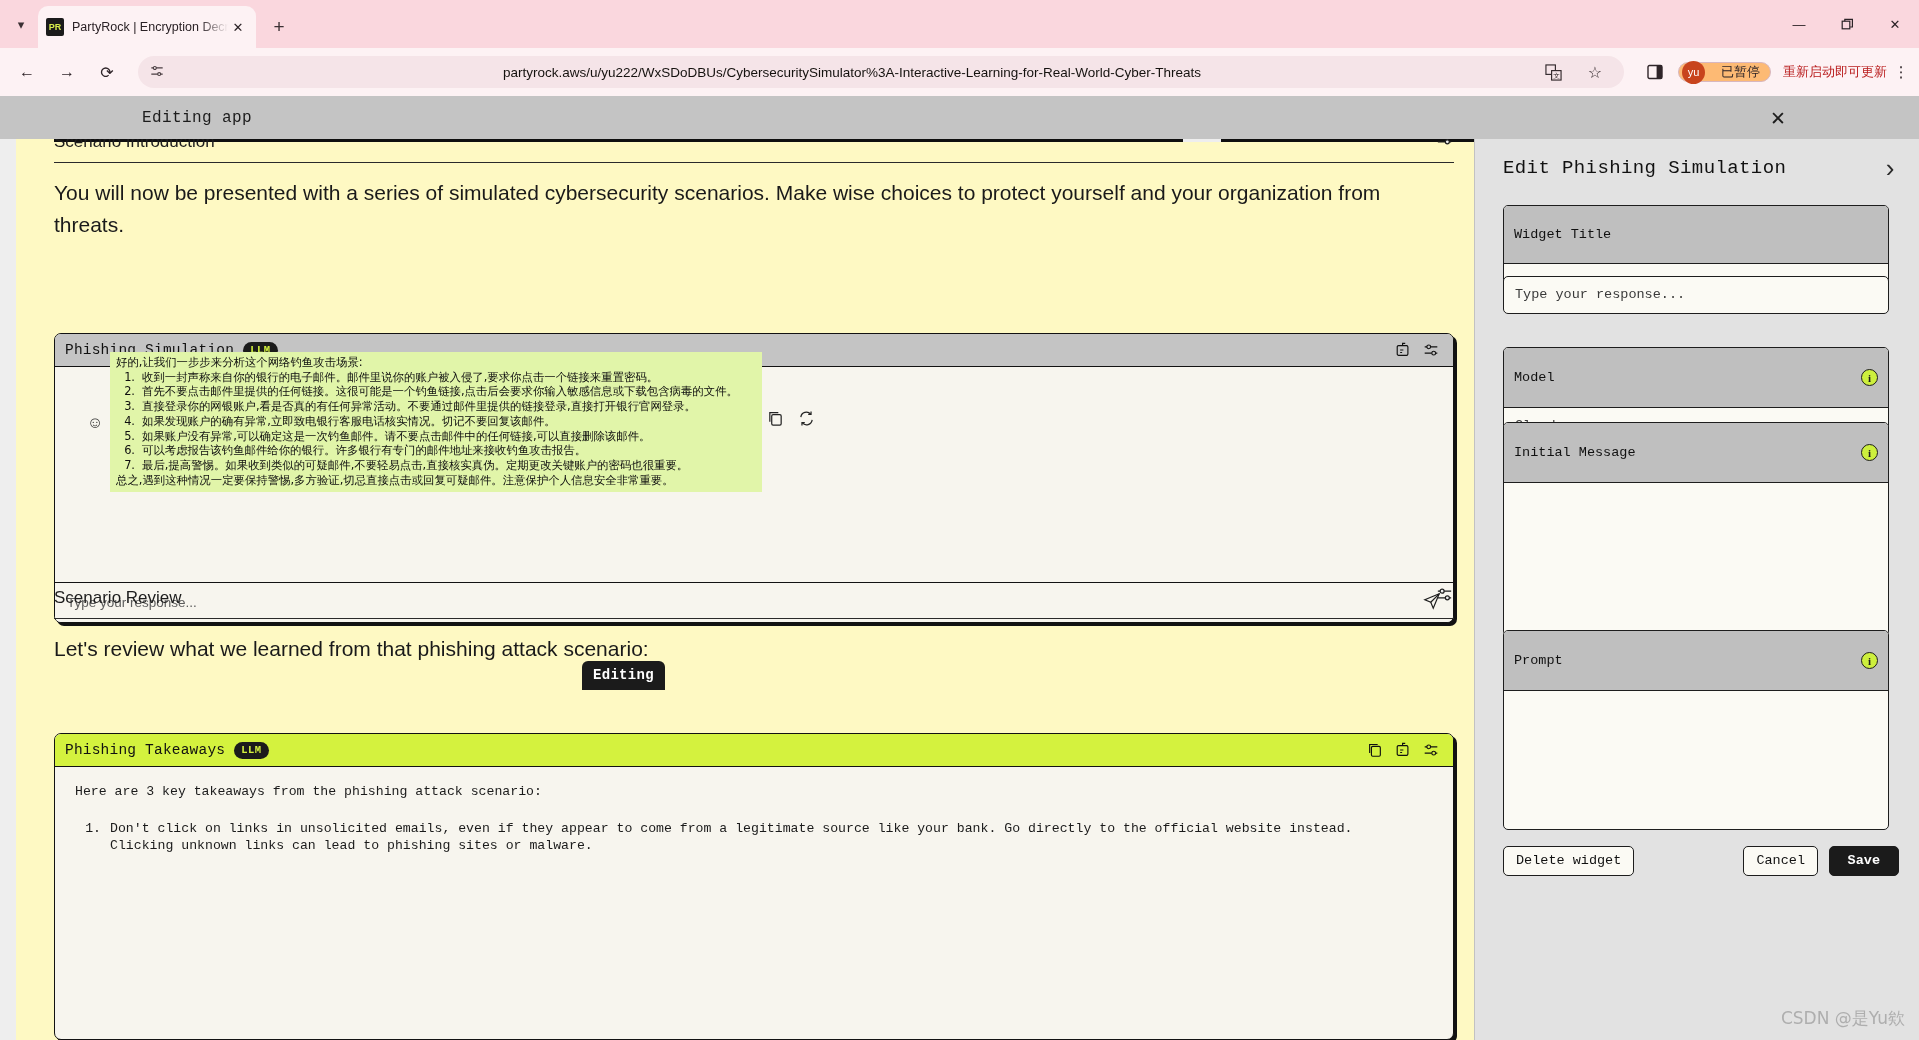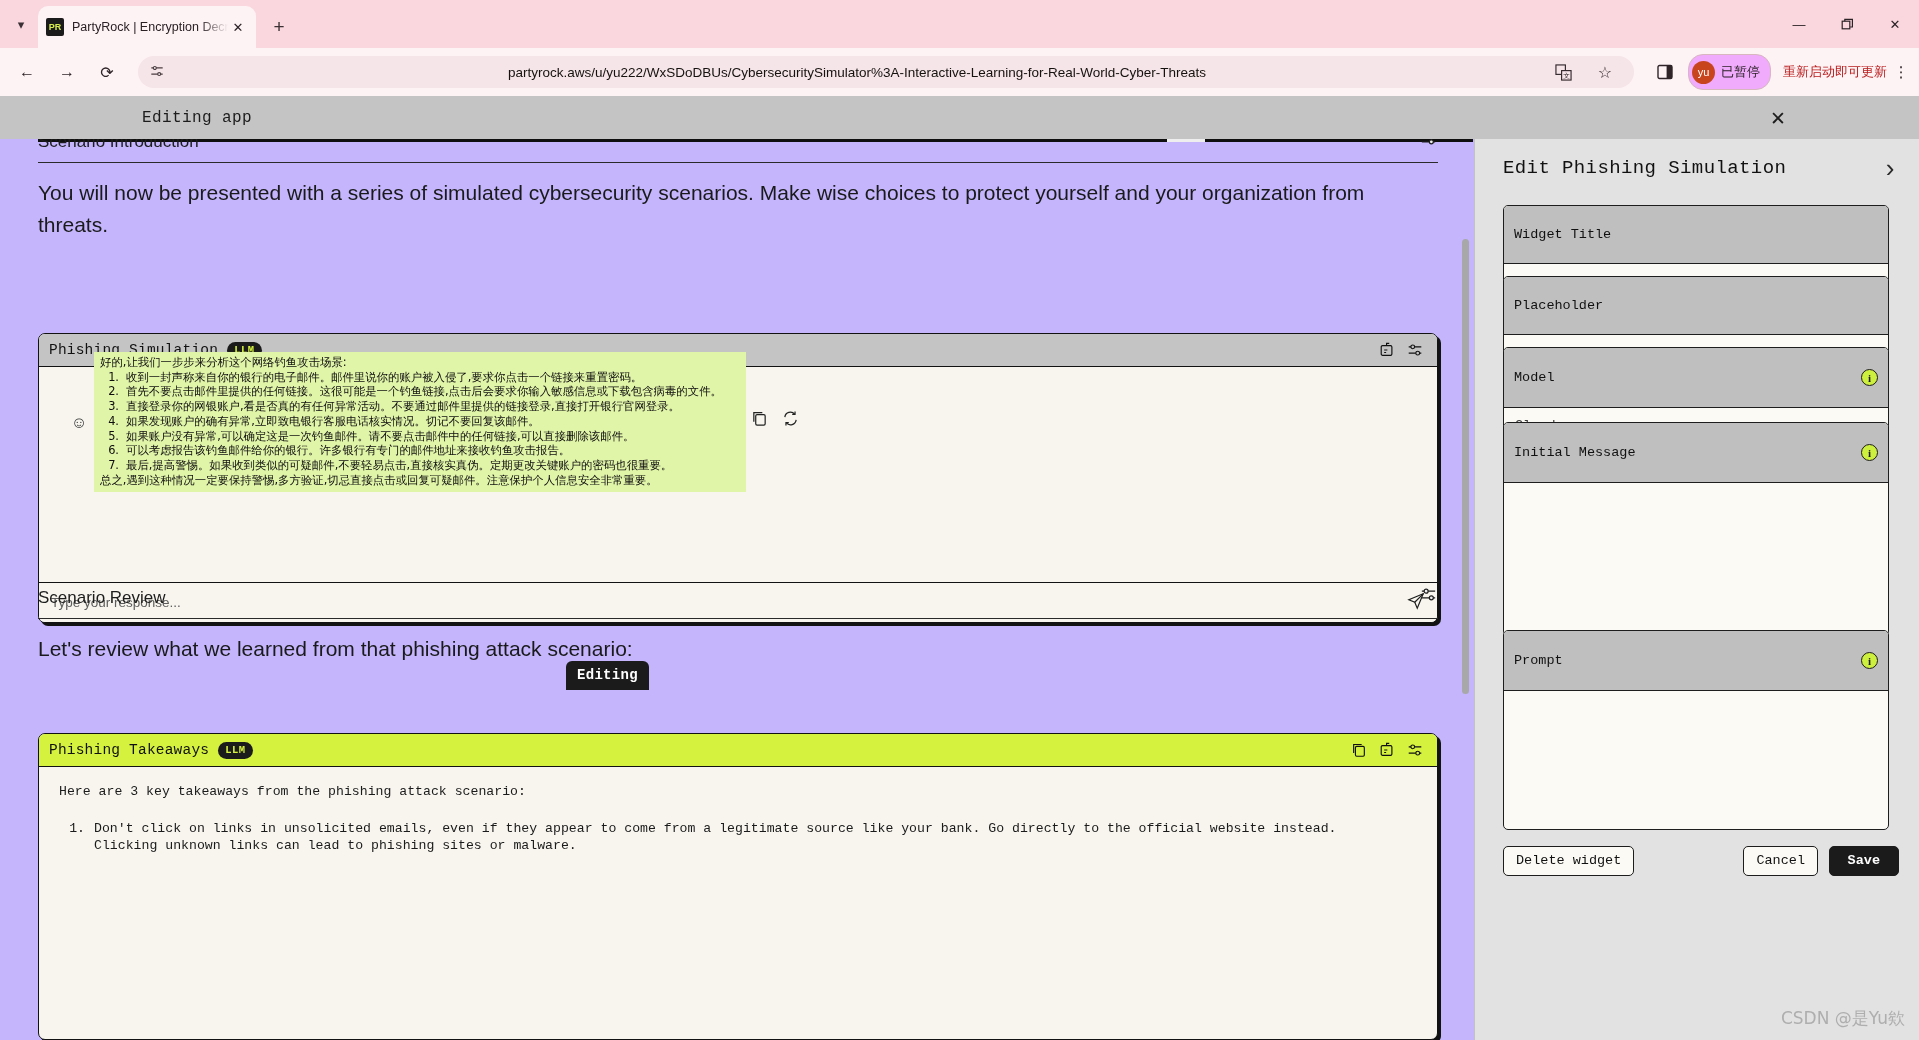--- a/index.html
+++ b/index.html
@@ -67,23 +67,23 @@
     background: #f5e4e8; border-radius: 16px; display: flex;
     align-items: center; padding: 0 12px; min-width: 0; text-align: center;
   }
   .omnibox .lock { font-size: 12px; color: #4a3d41; margin-right: 10px; }
   .omnibox .url {
     font-size: 13.5px; color: #15120f; white-space: nowrap;
     overflow: hidden; flex: 1 1 auto;
   }
   .omni-right { display: flex; align-items: center; gap: 2px; }
   .profile-pill {
-    display: flex; align-items: center; height: 36px; border: 1px solid #d8b7bf;
-    border-radius: 15px; padding: 0 10px 0 3px; margin-left: 6px; gap: 6px;
-    background: #f0abfc;
+    display: flex; align-items: center; height: 20px; border: 1px solid #d8b7bf;
+    border-radius: 15px; padding: 0 10px 0 3px; margin-left: 6px; gap: 16px;
+    background: #fdba74;
   }
   .profile-av {
     width: 23px; height: 23px; border-radius: 50%; background: #c8441d;
     color: #fff; font-size: 11px; display: flex; align-items: center;
     justify-content: center;
   }
   .profile-txt { font-size: 13px; color: #2b2226; white-space: nowrap; }
   .update-txt { font-size: 13px; color: #b91c1c; margin-left: 12px; white-space: nowrap; }
   .kebab {
     width: 28px; height: 34px; display:flex; align-items:center;
@@ -104,22 +104,22 @@
     display: flex; align-items: center; justify-content: center;
     font-size: 19px; color: #1c1c1c;
   }
 
   
   .page {
     position: absolute; left: 0; top: 139px; width: 1919px; height: 901px;
     background: #eeeeee; overflow: hidden;
   }
   .canvas {
-    position: absolute; left: 0; top: 0; width: 1474px; height: 901px;
-    background: #c4b5fd;
+    position: absolute; left: 16px; top: 0; width: 1474px; height: 901px;
+    background: #fef9c3;
   }
   .topbar-stub {
     position: absolute; left: 38px; top: -5px; width: 1435px; height: 8px;
     background: #0f0f0f; border-radius: 4px 4px 0 0;
   }
   .topbar-notch {
     position: absolute; left: 1167px; top: -5px; width: 38px; height: 8px;
     background: #eeeeee;
   }
 
@@ -505,23 +505,20 @@
       <div class="ep-collapse">›</div>
 
       <div class="field" style="top:66px;">
         <div class="field-label">
           <span>Widget Title</span>
         </div>
         <div class="field-value dark">Phishing Simulation</div>
       </div>
 
       <div class="field" style="top:137px;">
-        <div class="field-label">
-          <span>Placeholder</span>
-        </div>
         <div class="field-value">Type your response...</div>
       </div>
 
       <div class="field" style="top:208px;">
         <div class="field-label">
           <span>Model</span>
           <span class="sp"></span>
           <span class="info-dot">i</span>
         </div>
         <div class="field-value select-row">

